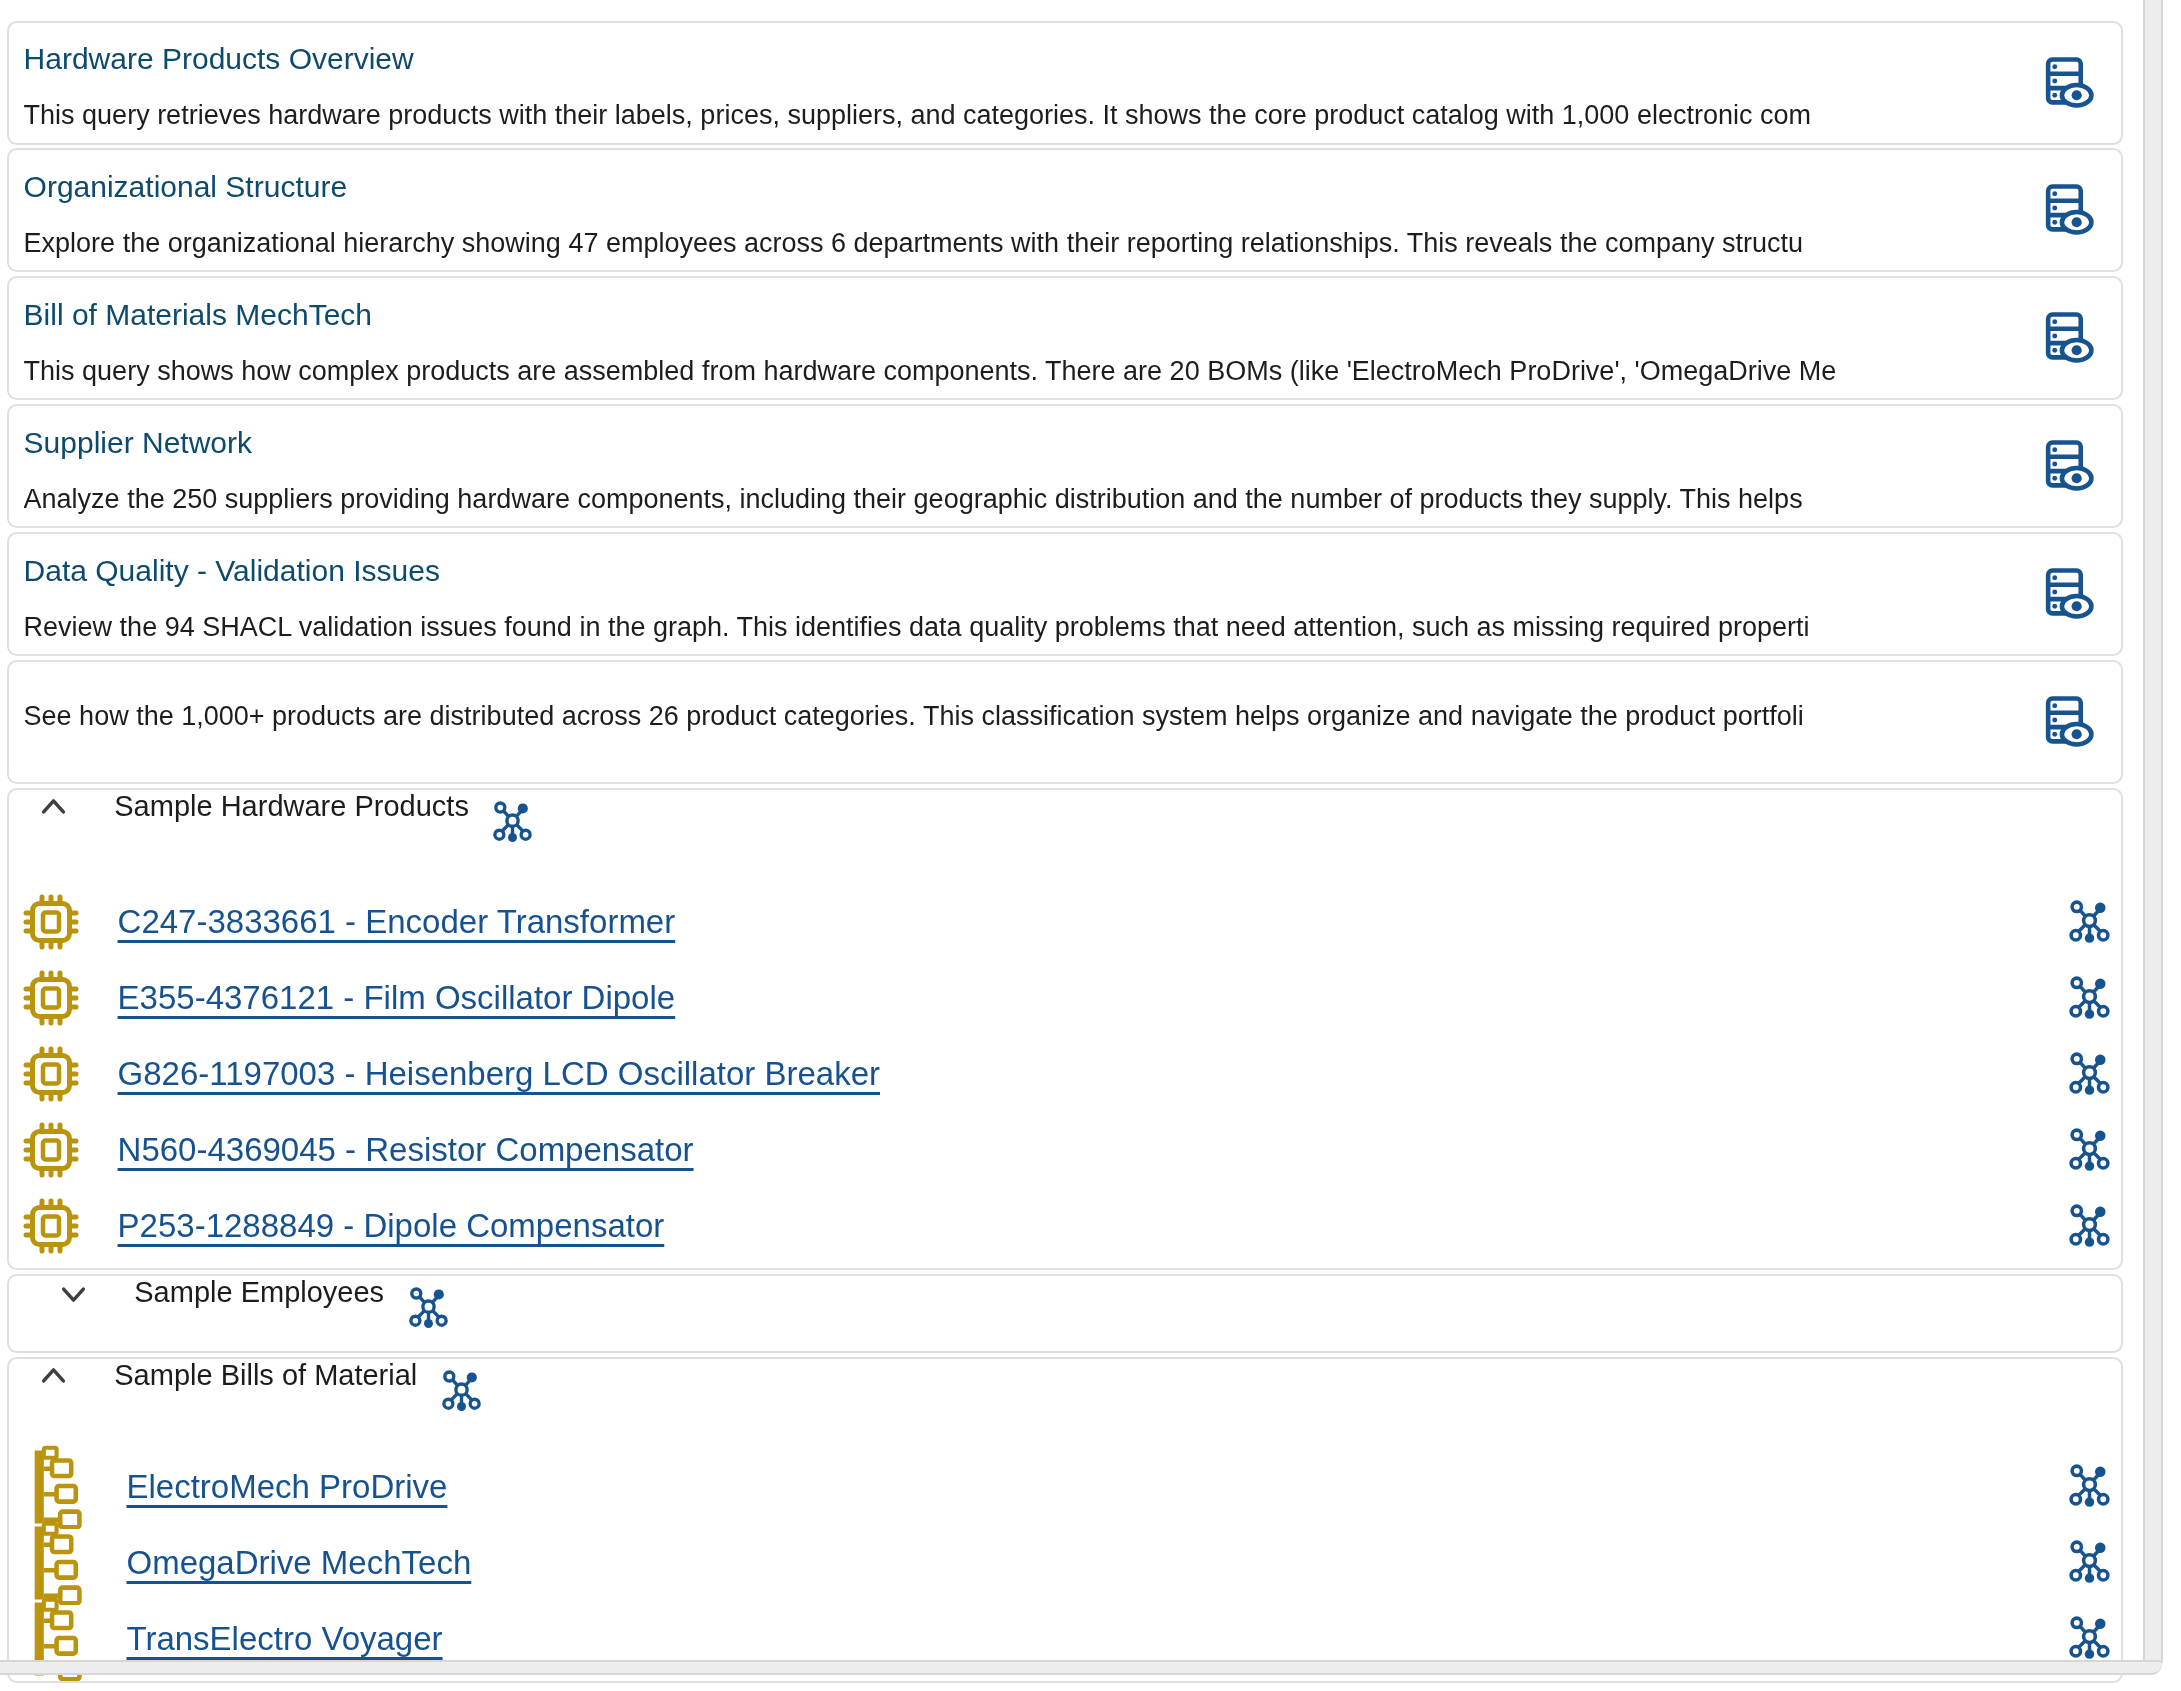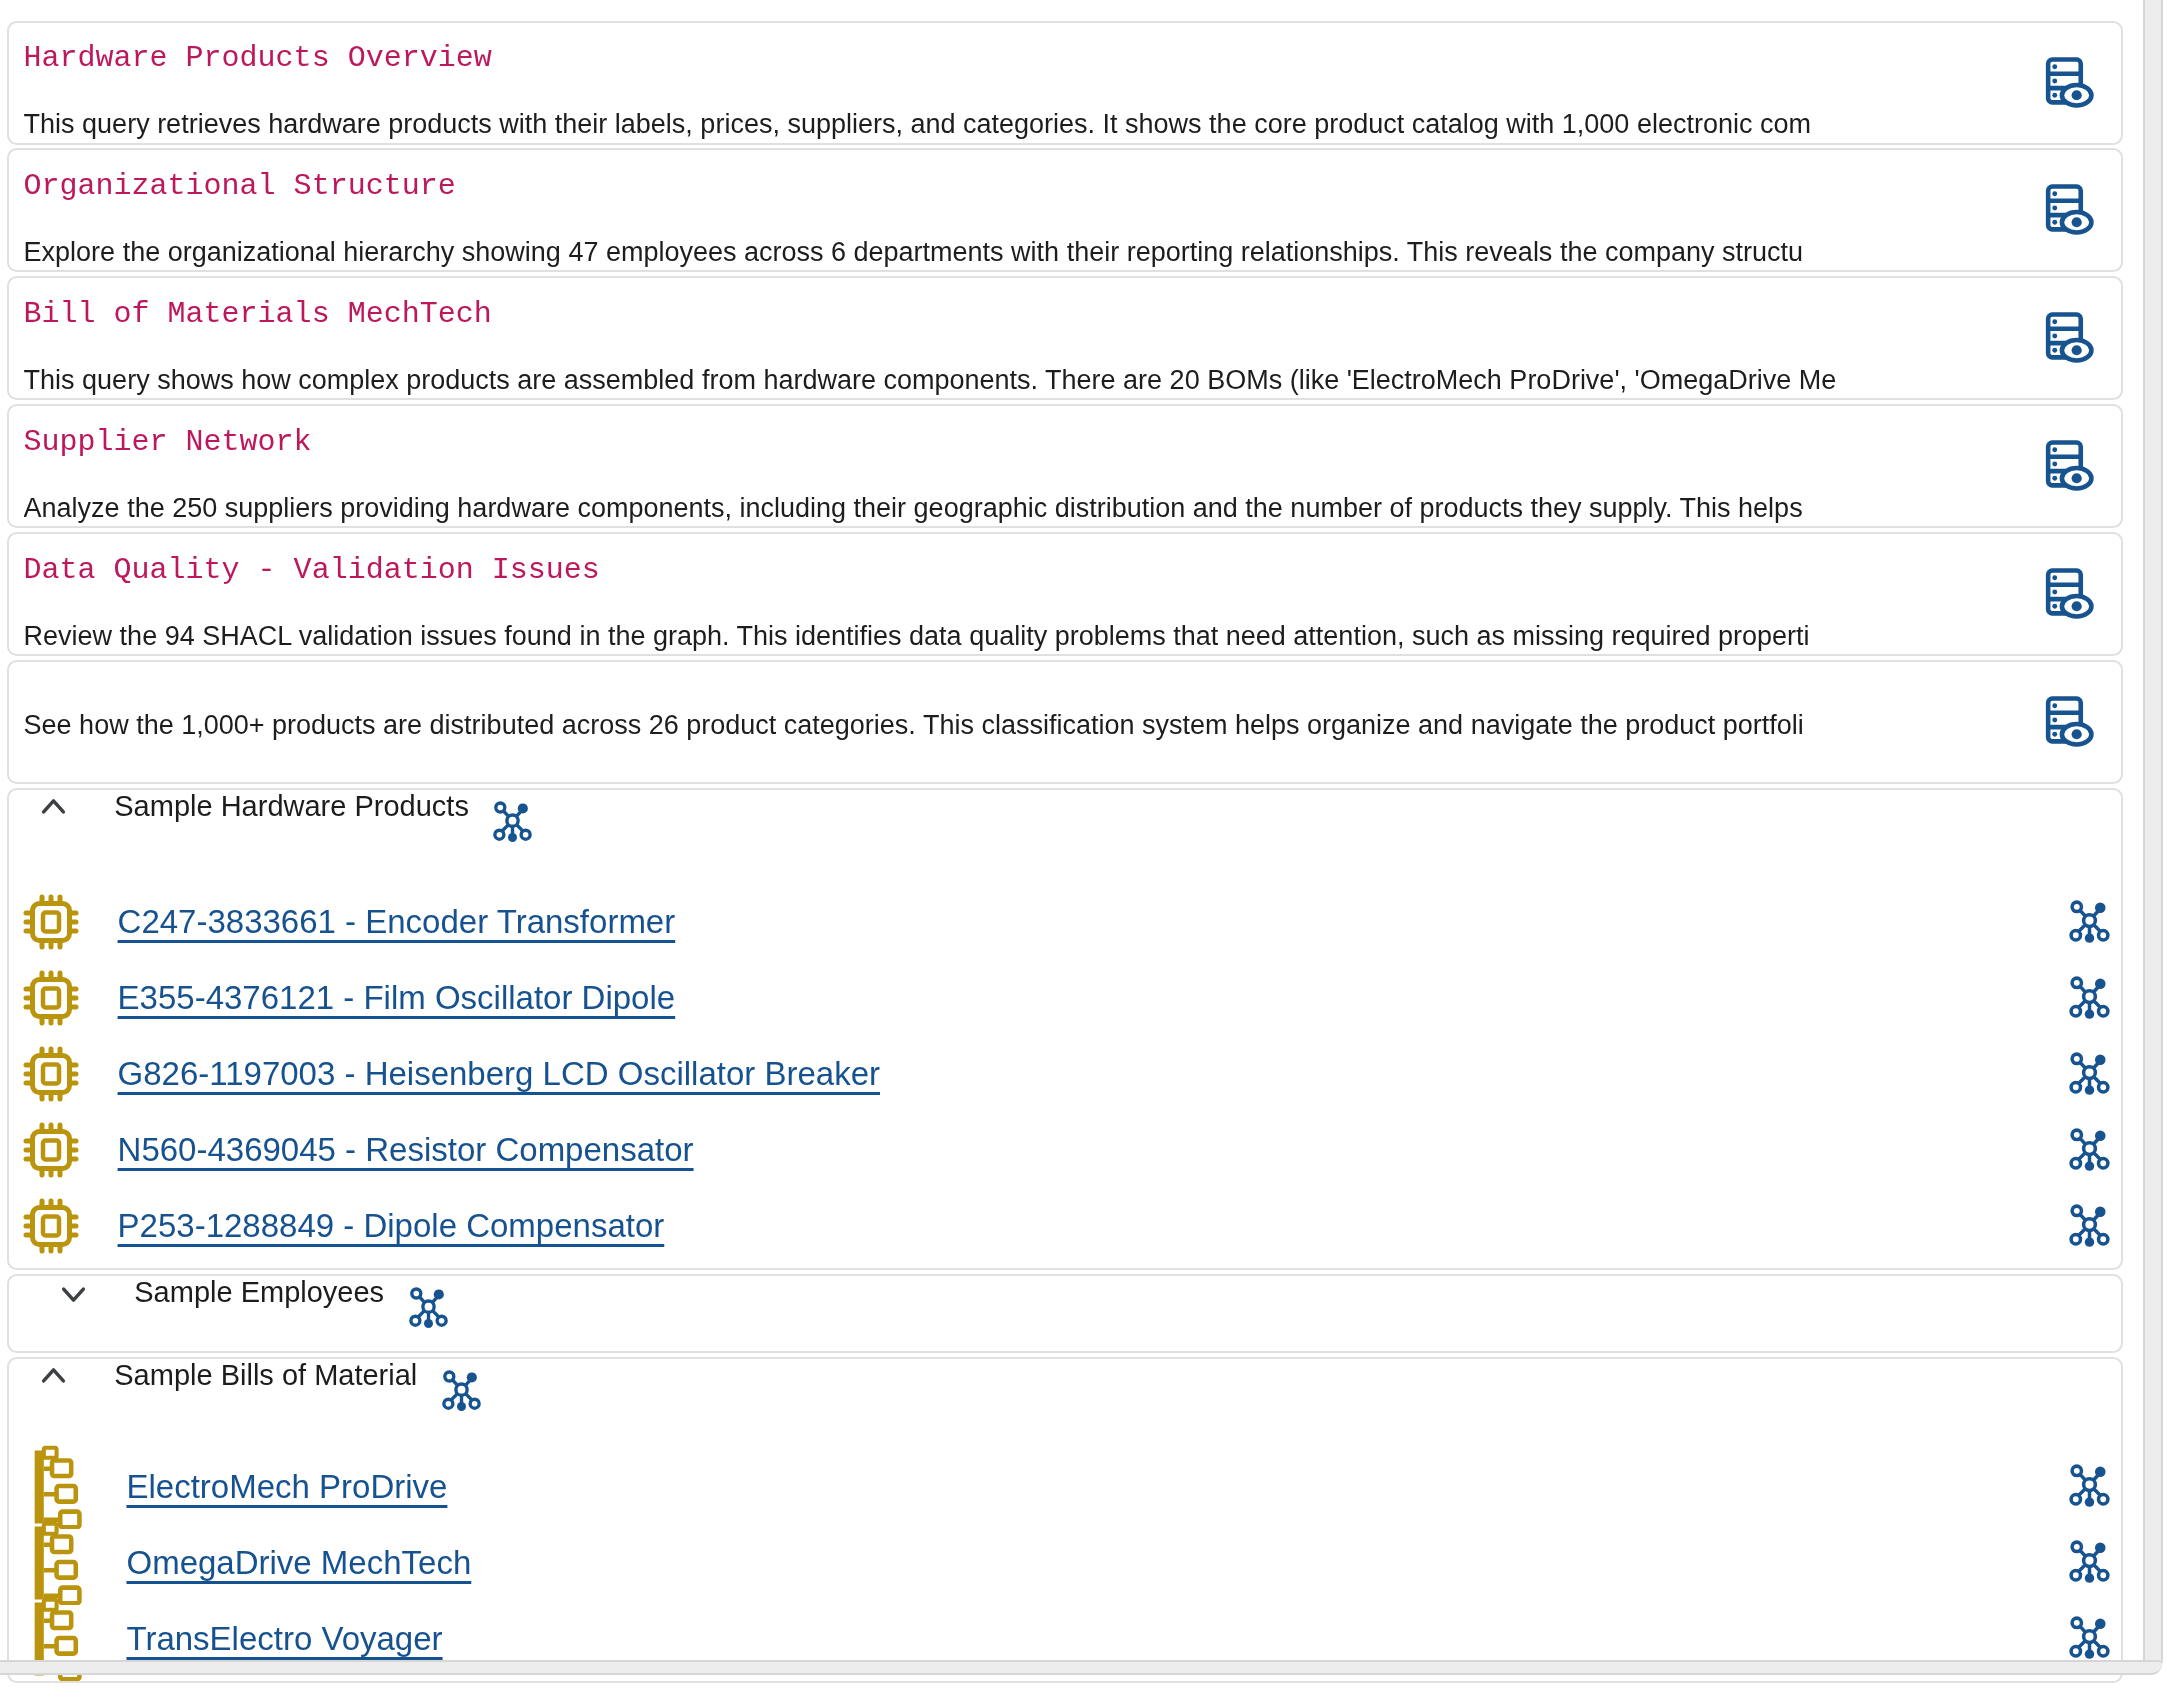--- a/index.html
+++ b/index.html
@@ -14,22 +14,22 @@
   .stack { position:absolute; left:6.9px; top:20.6px; width:2116px; }
   .card {
     background:#fff;
     border:2px solid #e0e0e2;
     border-radius:9.8px;
     margin-bottom:3.9px;
     position:relative;
   }
   
   .qcard { height:124px; padding:16.7px 157px 0 14.7px; }
-  .qtitle { font-size:30px; line-height:39px; font-weight:400; color:#be185d;font-family:Liberation Mono, monospace; }
-  .qdesc  { margin-top:29px; font-size:27px; line-height:35px; color:#1d1d1f;
+  .qtitle { font-size:30px; line-height:39px; font-weight:400; color:#0c4a6e; }
+  .qdesc  { margin-top:20px; font-size:27px; line-height:35px; color:#1d1d1f;
             white-space:nowrap; overflow:hidden; }
   .qicon  { position:absolute; right:27.4px; top:50%; transform:translateY(-50%);
             width:53px; height:53px; color:#17538f; cursor:pointer; }
   
   .shead { display:flex; align-items:flex-start; height:71px; }
   .chev  { width:35px; height:35px; margin-left:27.4px; color:#3c4043; flex:none; cursor:pointer; }
   .slabel{ margin-left:43px; font-size:29px; color:#1c1c1e; }
   .hgicon{ margin-left:21.6px; margin-top:9.8px; width:45px; height:45px; color:#17538f; cursor:pointer; flex:none; }
   .card-hw .shead  { height:69px; margin-bottom:25.5px; }
   .card-emp .shead { height:75px; margin-bottom:0;padding-left:20px; }

